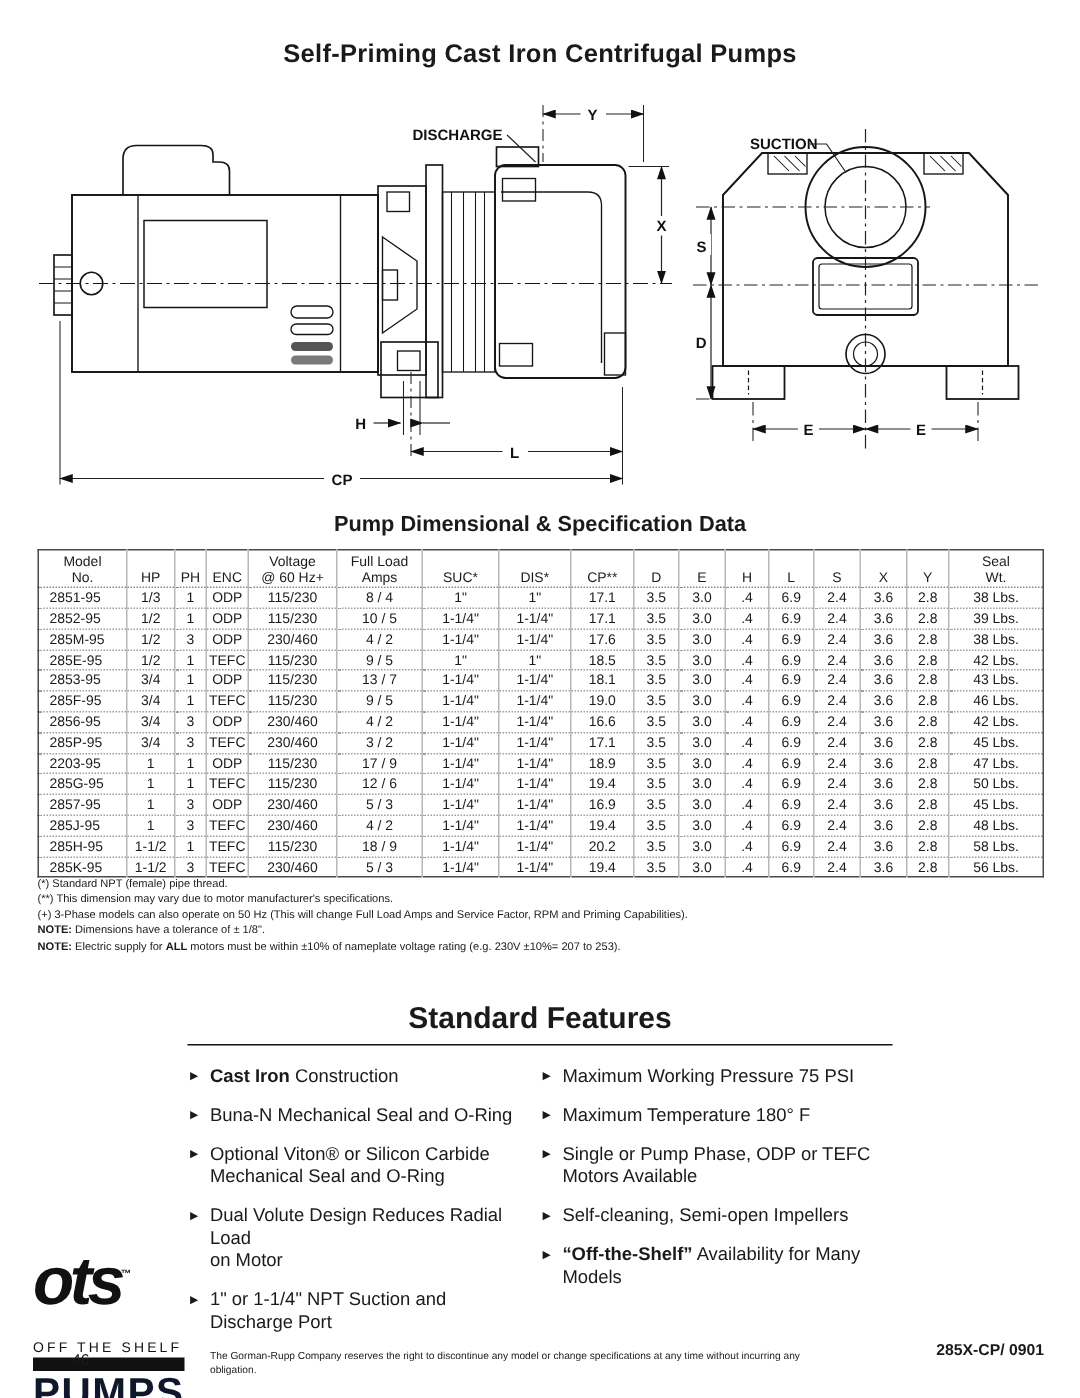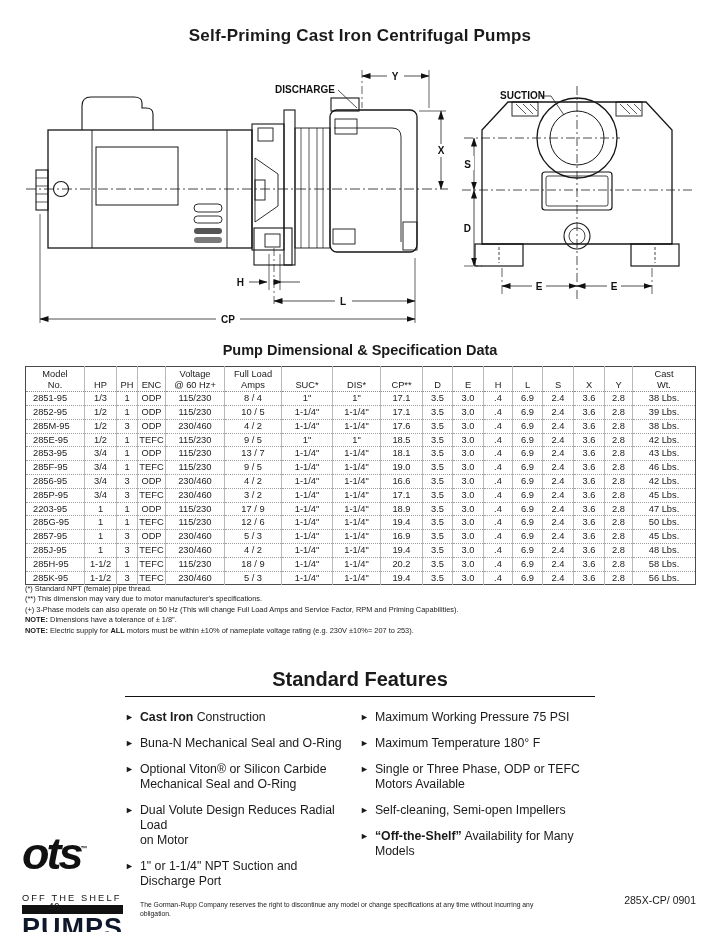--- a/index.html
+++ b/index.html
@@ -47,21 +47,21 @@
   
   .logo { top:836px; left:22px; width:110px; }
   .logo-mark { font-size:45px; font-weight:bold; font-style:italic;
     letter-spacing:-3px; line-height:0.82; color:#111; }
   .logo-tm { font-size:7px; font-style:normal; letter-spacing:0; vertical-align:18px; }
   .logo-tag { font-size:9.3px; font-weight:normal; letter-spacing:2.1px; margin-top:20px; color:#111; }
   .logo-bar { width:101px; height:9px; background:#111; margin-top:2px; }
   .logo-name { font-size:27px; font-weight:bold; letter-spacing:1px; line-height:1.05; color:#0f172a; }
   .page-num { top:901px; left:20px; font-size:10.5px;margin-left:28px; }
   .disclaimer { top:900px; left:140px; width:420px; font-size:6.8px; line-height:9px; }
-  .doc-code { top:894px; left:566px; width:130px; font-size:10.5px; font-weight:normal; text-align:right; }
+  .doc-code { top:894px; left:566px; width:130px; font-size:10.5px; font-weight:bold; text-align:right; }
 
   
   .sv { top:62px; left:22px; }
   .ev { top:68px; left:452px; }
   svg text { font-family:"Liberation Sans", sans-serif; font-weight:bold;
     font-size:10px; fill:#111; stroke:none; }
 </style>
 </head>
 <body>
 
@@ -268,21 +268,21 @@
           </th>
           <th>
             <div class="h1"></div>
             <div>X</div>
           </th>
           <th>
             <div class="h1"></div>
             <div>Y</div>
           </th>
           <th>
-            <div class="h1">Cast</div>
+            <div class="h1">Seal</div>
             <div>Wt.</div>
           </th>
         </tr>
       </thead>
     <tbody id="spec-body">
         <tr>
           <td class="model">2851-95</td>
           <td>1/3</td>
           <td>1</td>
           <td>ODP</td>
@@ -605,21 +605,21 @@
         </div>
         <div class="feat">
           <span class="bullet">►</span>
           <div class="ftext">
             <div><span>Maximum Temperature 180° F</span></div>
           </div>
         </div>
         <div class="feat">
           <span class="bullet">►</span>
           <div class="ftext">
-            <div><span>Single or Three Phase, ODP or TEFC</span></div>
+            <div><span>Single or Pump Phase, ODP or TEFC</span></div>
             <div><span>Motors Available</span></div>
           </div>
         </div>
         <div class="feat">
           <span class="bullet">►</span>
           <div class="ftext">
             <div><span>Self-cleaning, Semi-open Impellers</span></div>
           </div>
         </div>
         <div class="feat">

